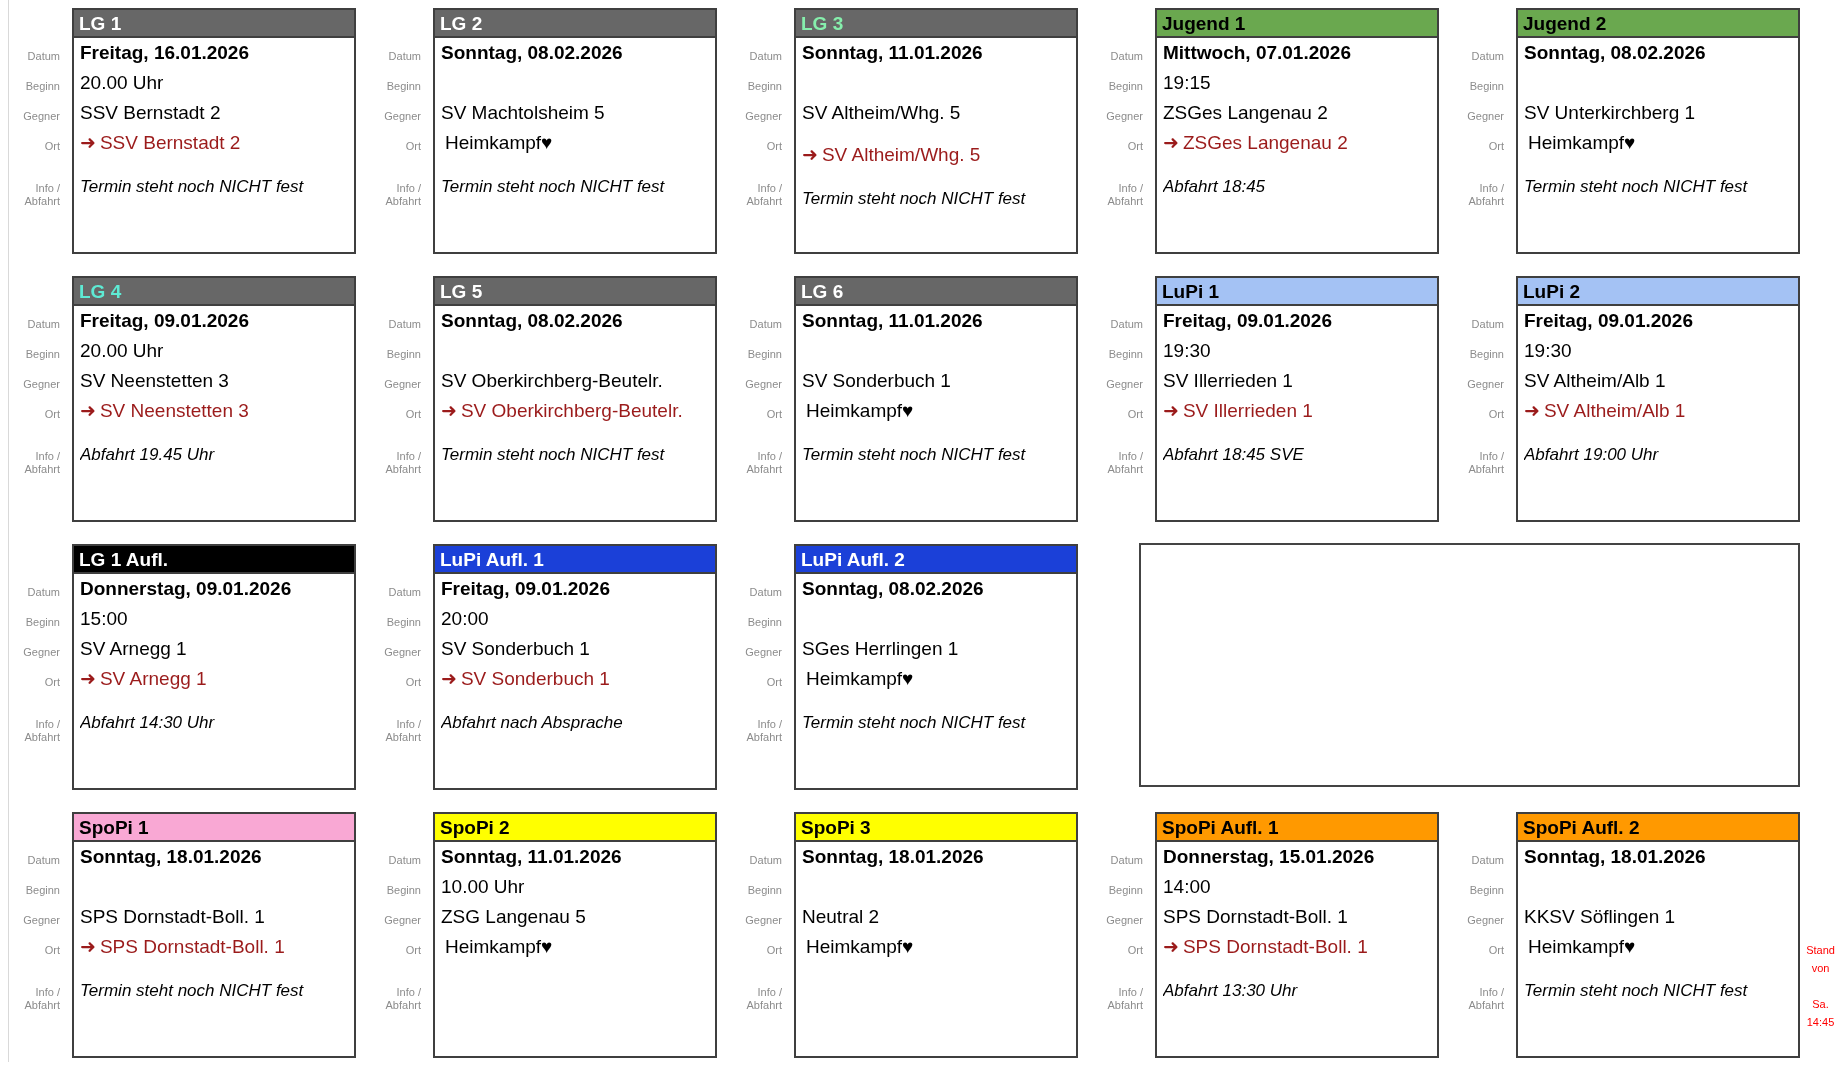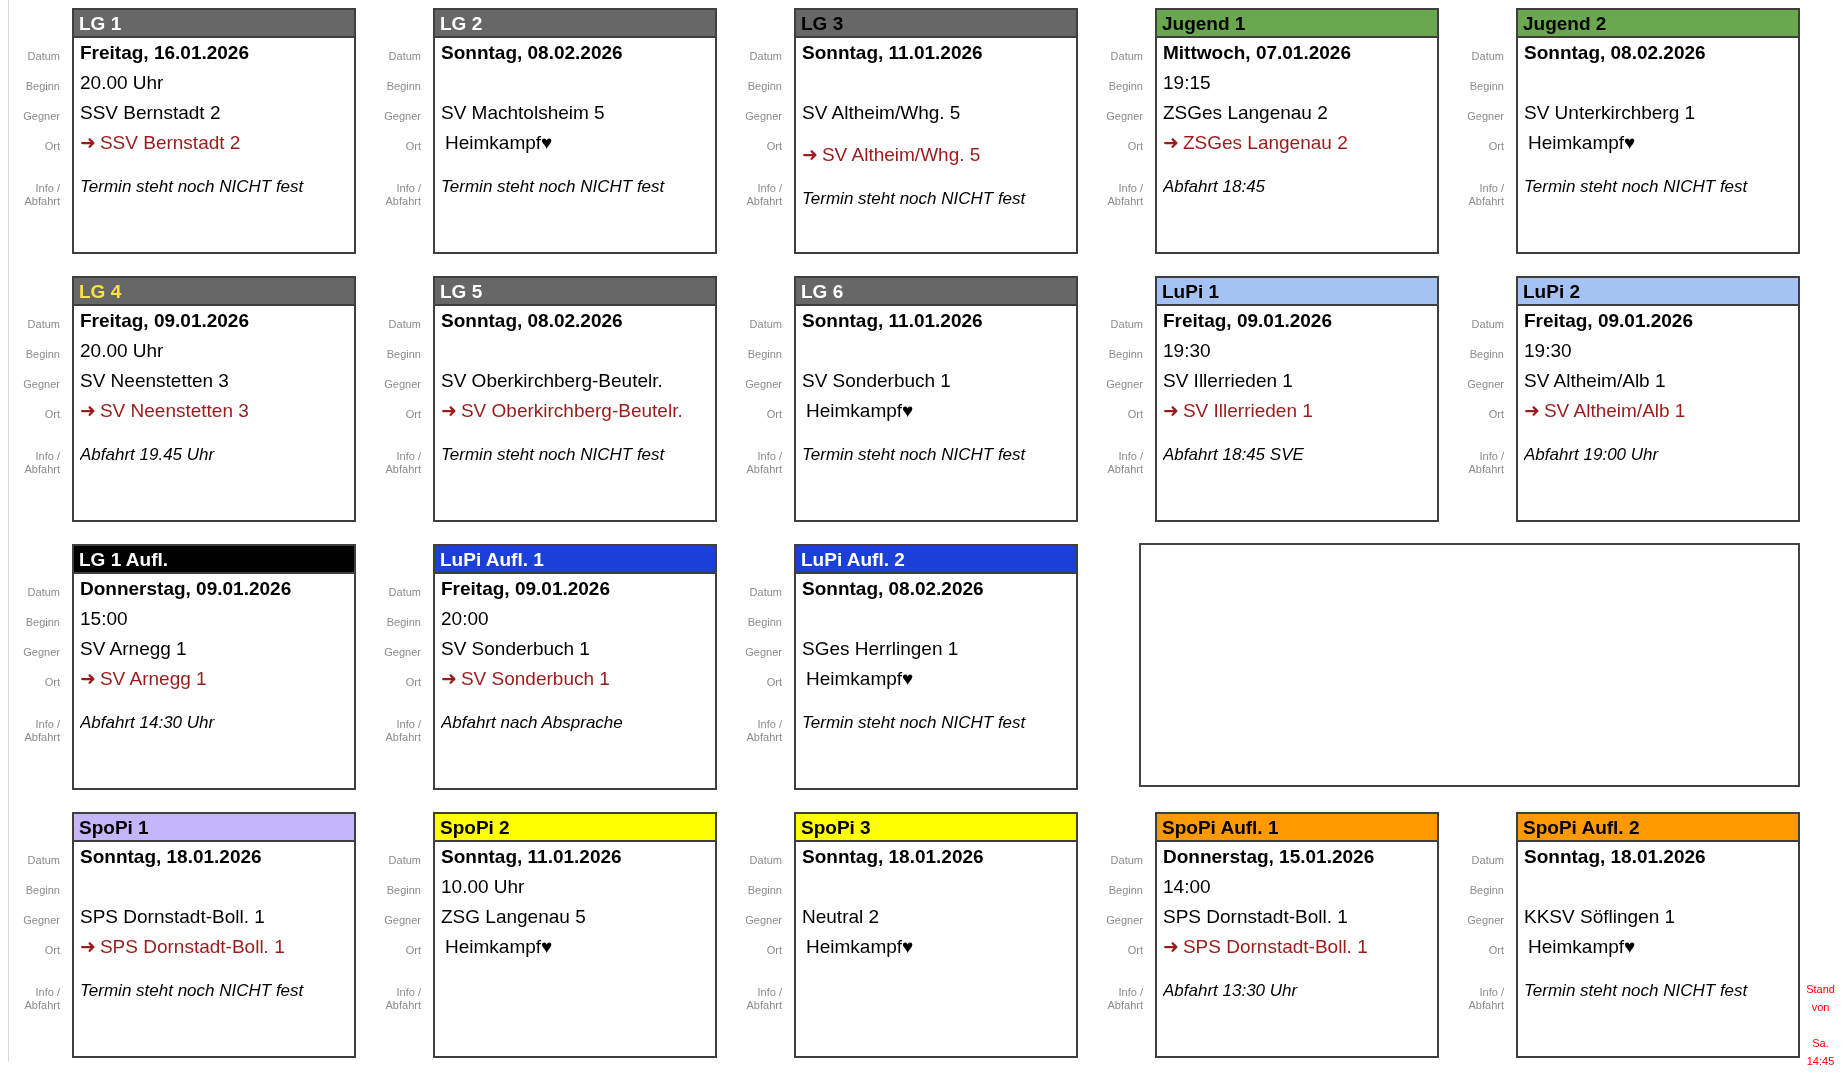--- a/index.html
+++ b/index.html
@@ -47,21 +47,21 @@
   .ort-icon{font-weight:bold;margin-right:4px;}
   .heart{color:#000;}
   
   .cell-span{position:relative;}
   .empty-box{
     position:absolute;left:56px;top:7px;right:5px;height:244px;
     box-sizing:border-box;border:2px solid #444;background:#fff;
   }
   
   .status-note{
-    position:absolute;right:1px;top:980px;width:43px;
+    position:absolute;right:1px;top:941px;width:43px;
     color:#ff0000;font-size:11px;line-height:18px;text-align:center;
   }
   .status-note .part2{margin-top:18px;}
 </style>
 </head>
 <body>
 
 <div class="left-line"></div>
 
 <div class="board" id="board">
@@ -116,21 +116,21 @@
       <div class="g-row">Datum</div>
       <div class="g-row">Beginn</div>
       <div class="g-row">Gegner</div>
       <div class="g-row">Ort</div>
       <div class="g-row-info">
         <span>Info /</span>
         <span>Abfahrt</span>
       </div>
     </div>
     <div class="card">
-      <div class="card-header" style="background: rgb(103, 103, 103); color: #000000;">LG 3</div>
+      <div class="card-header" style="background: rgb(103, 103, 103); color: #86efac;">LG 3</div>
       <div class="card-body">
         <div class="row datum">Sonntag, 11.01.2026</div>
         <div class="row"></div>
         <div class="row">SV Altheim/Whg. 5</div>
         <div class="row ort" style="color: rgb(155, 27, 27); margin-top: 12px;"><span class="ort-icon">➜</span><span>SV Altheim/Whg. 5</span><span class="heart"></span></div>
         <div class="row spacer"></div>
         <div class="row info">Termin steht noch NICHT fest</div>
       </div>
     </div>
   </div>
@@ -185,21 +185,21 @@
       <div class="g-row">Datum</div>
       <div class="g-row">Beginn</div>
       <div class="g-row">Gegner</div>
       <div class="g-row">Ort</div>
       <div class="g-row-info">
         <span>Info /</span>
         <span>Abfahrt</span>
       </div>
     </div>
     <div class="card">
-      <div class="card-header" style="background: rgb(103, 103, 103); color: #fde047;">LG 4</div>
+      <div class="card-header" style="background: rgb(103, 103, 103); color: #5eead4;">LG 4</div>
       <div class="card-body">
         <div class="row datum">Freitag, 09.01.2026</div>
         <div class="row">20.00 Uhr</div>
         <div class="row">SV Neenstetten 3</div>
         <div class="row ort" style="color: rgb(155, 27, 27);"><span class="ort-icon">➜</span><span>SV Neenstetten 3</span><span class="heart"></span></div>
         <div class="row spacer"></div>
         <div class="row info">Abfahrt 19.45 Uhr</div>
       </div>
     </div>
   </div>
@@ -372,21 +372,21 @@
       <div class="g-row">Datum</div>
       <div class="g-row">Beginn</div>
       <div class="g-row">Gegner</div>
       <div class="g-row">Ort</div>
       <div class="g-row-info">
         <span>Info /</span>
         <span>Abfahrt</span>
       </div>
     </div>
     <div class="card">
-      <div class="card-header" style="background: #c4b5fd; color: rgb(0, 0, 0);">SpoPi 1</div>
+      <div class="card-header" style="background: #f9a8d4; color: rgb(0, 0, 0);">SpoPi 1</div>
       <div class="card-body">
         <div class="row datum">Sonntag, 18.01.2026</div>
         <div class="row"></div>
         <div class="row">SPS Dornstadt-Boll. 1</div>
         <div class="row ort" style="color: rgb(155, 27, 27);"><span class="ort-icon">➜</span><span>SPS Dornstadt-Boll. 1</span><span class="heart"></span></div>
         <div class="row spacer"></div>
         <div class="row info">Termin steht noch NICHT fest</div>
       </div>
     </div>
   </div>

